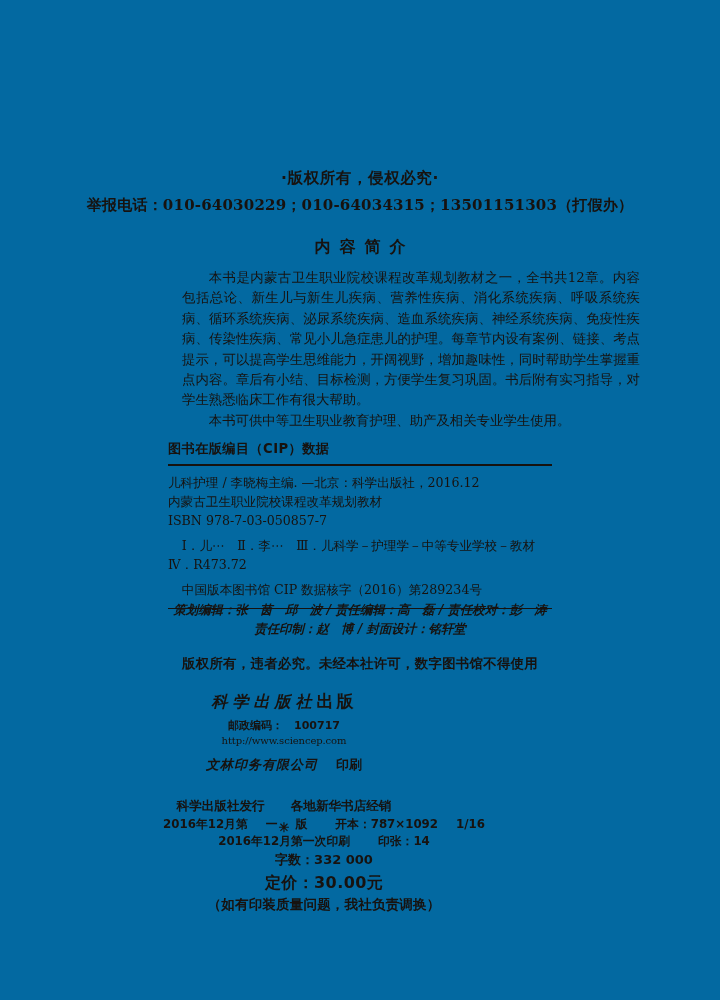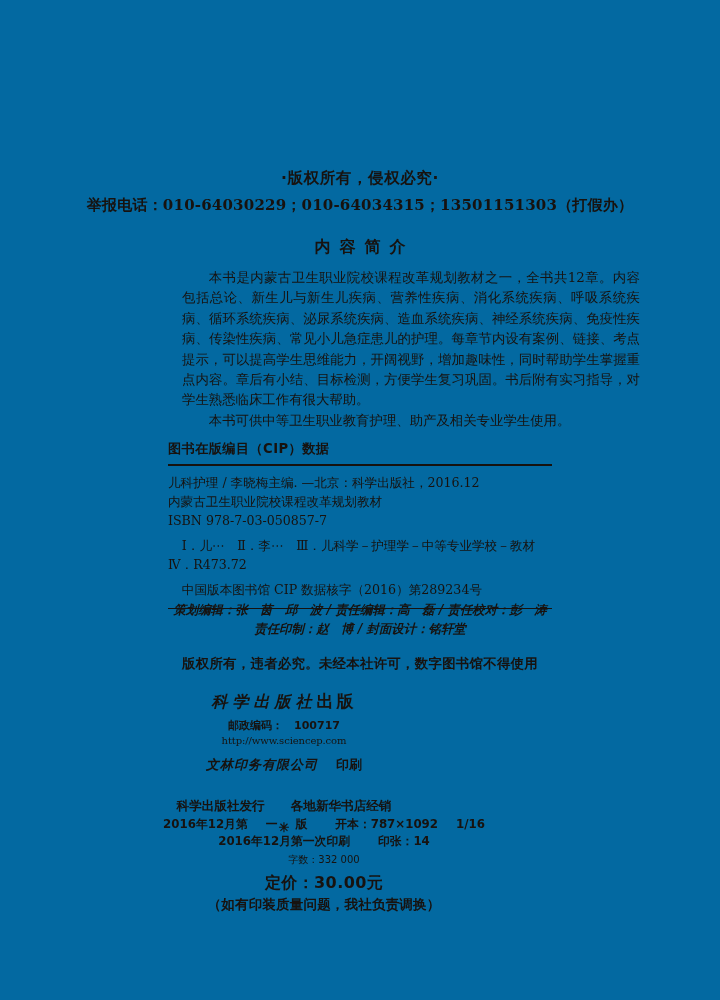--- a/index.html
+++ b/index.html
@@ -224,23 +224,23 @@
   }
   .spec-row {
     font-size: 11.8px;
     line-height: 17px;
     white-space: pre;
     font-weight: bold;
   }
   .spec-row .sp2 { display:inline-block; width: 18px; }
   .spec-row .sp3 { display:inline-block; width: 28px; }
   .spec-words {
-    font-size: 10px;
+    font-size: 13px;
     line-height: 19px;
-    font-weight: normal;
+    font-weight: bold;
   }
   .price {
     margin-top: 4px;
     font-size: 16px;
     font-weight: bold;
     letter-spacing: 0.4px;
   }
   .exchange {
     margin-top: 2px;
     font-size: 13.5px;

